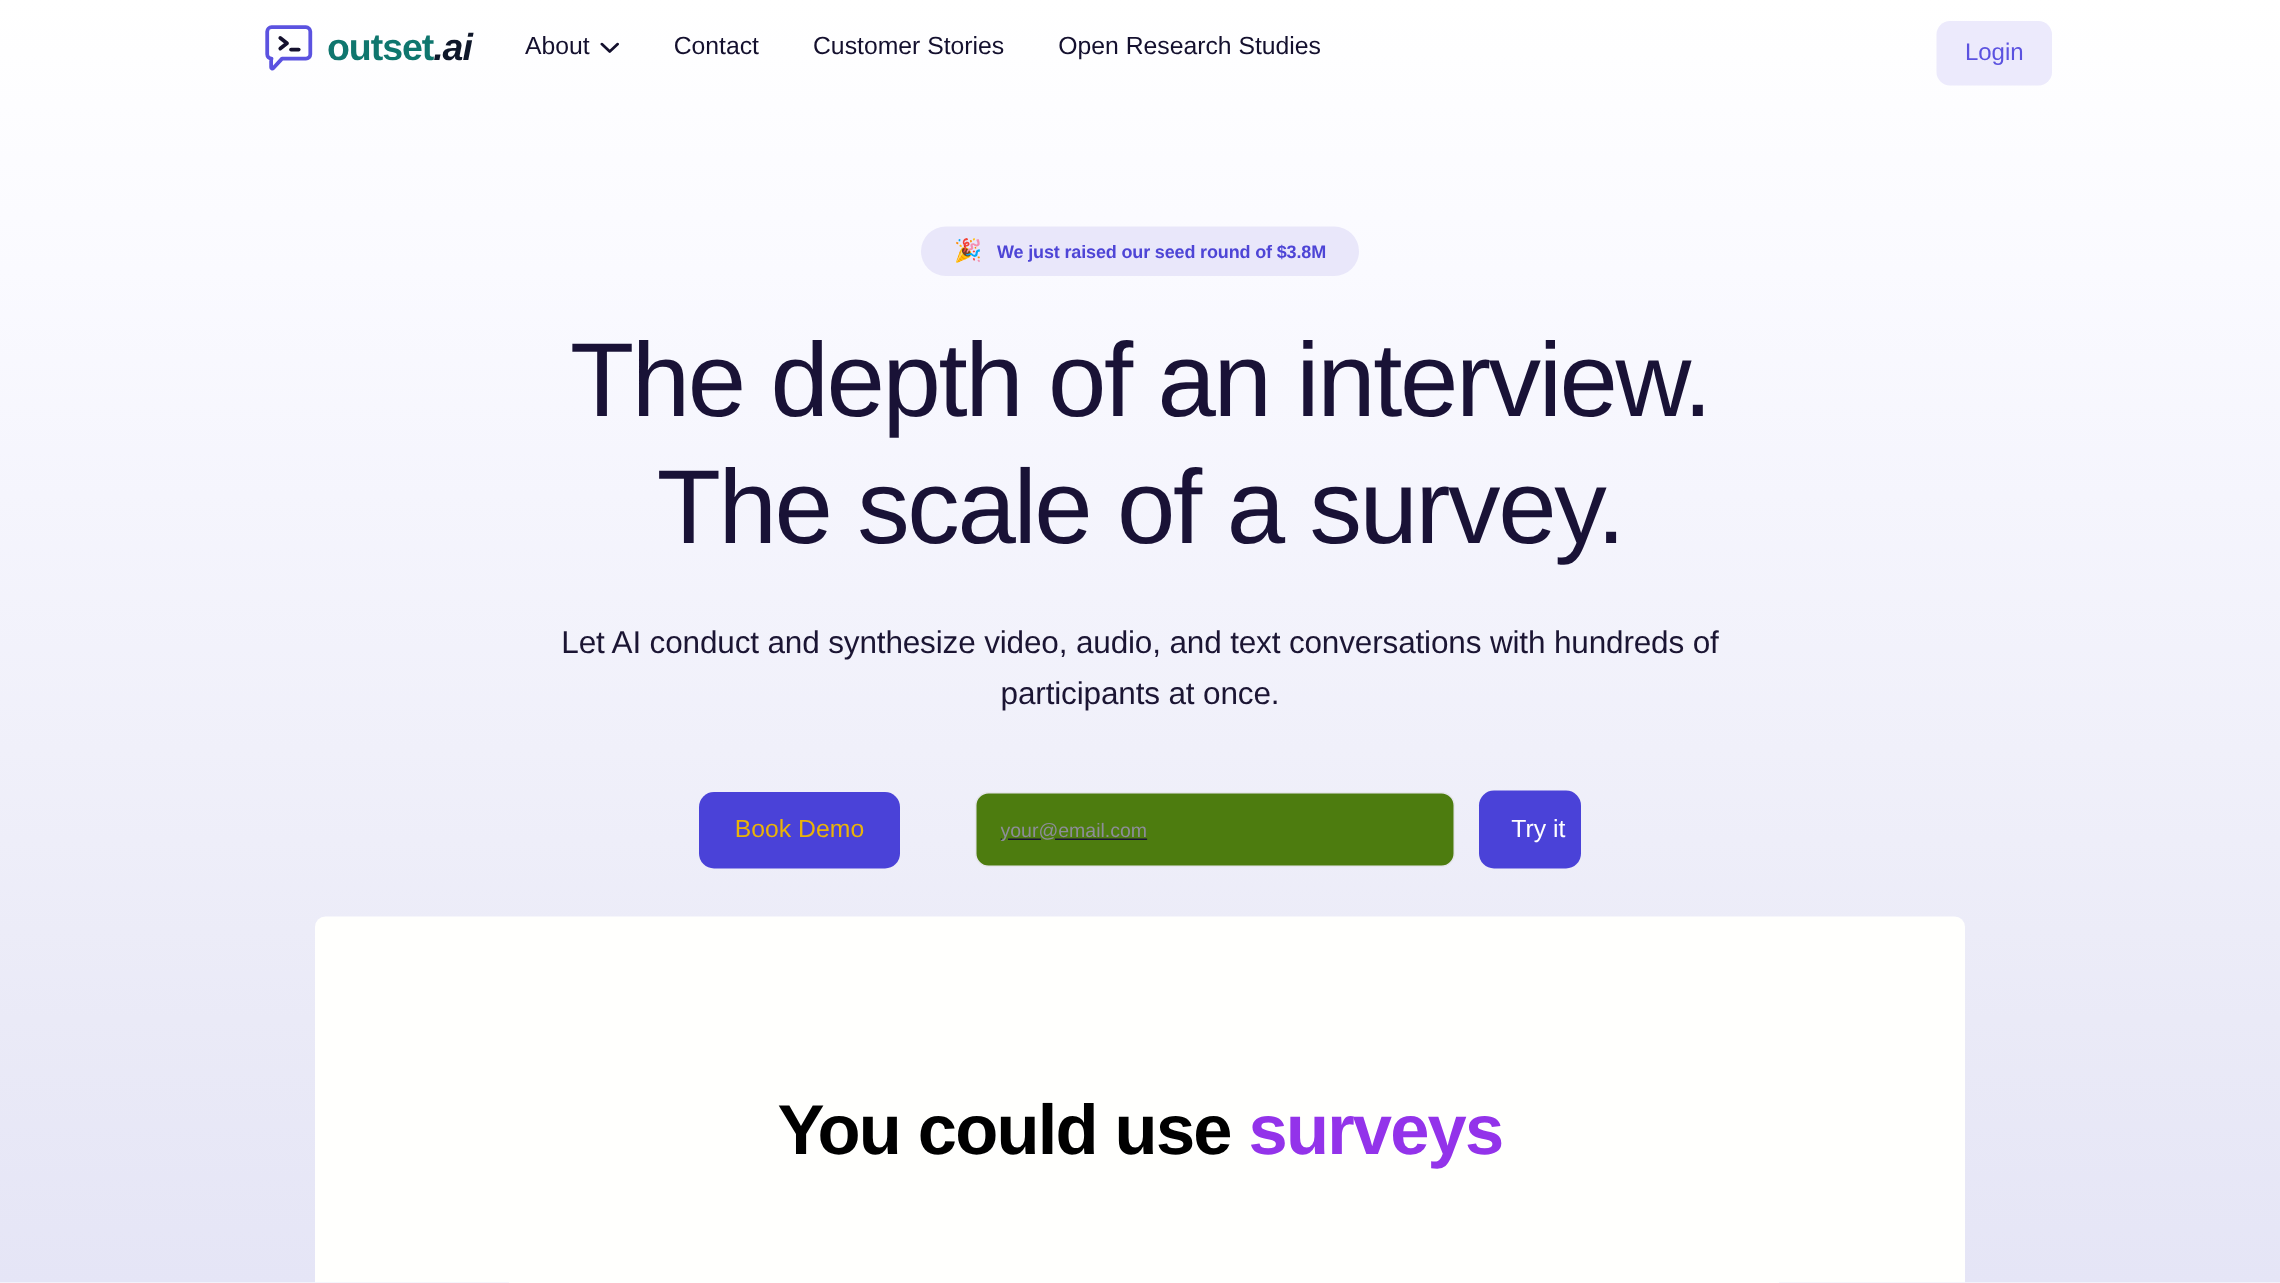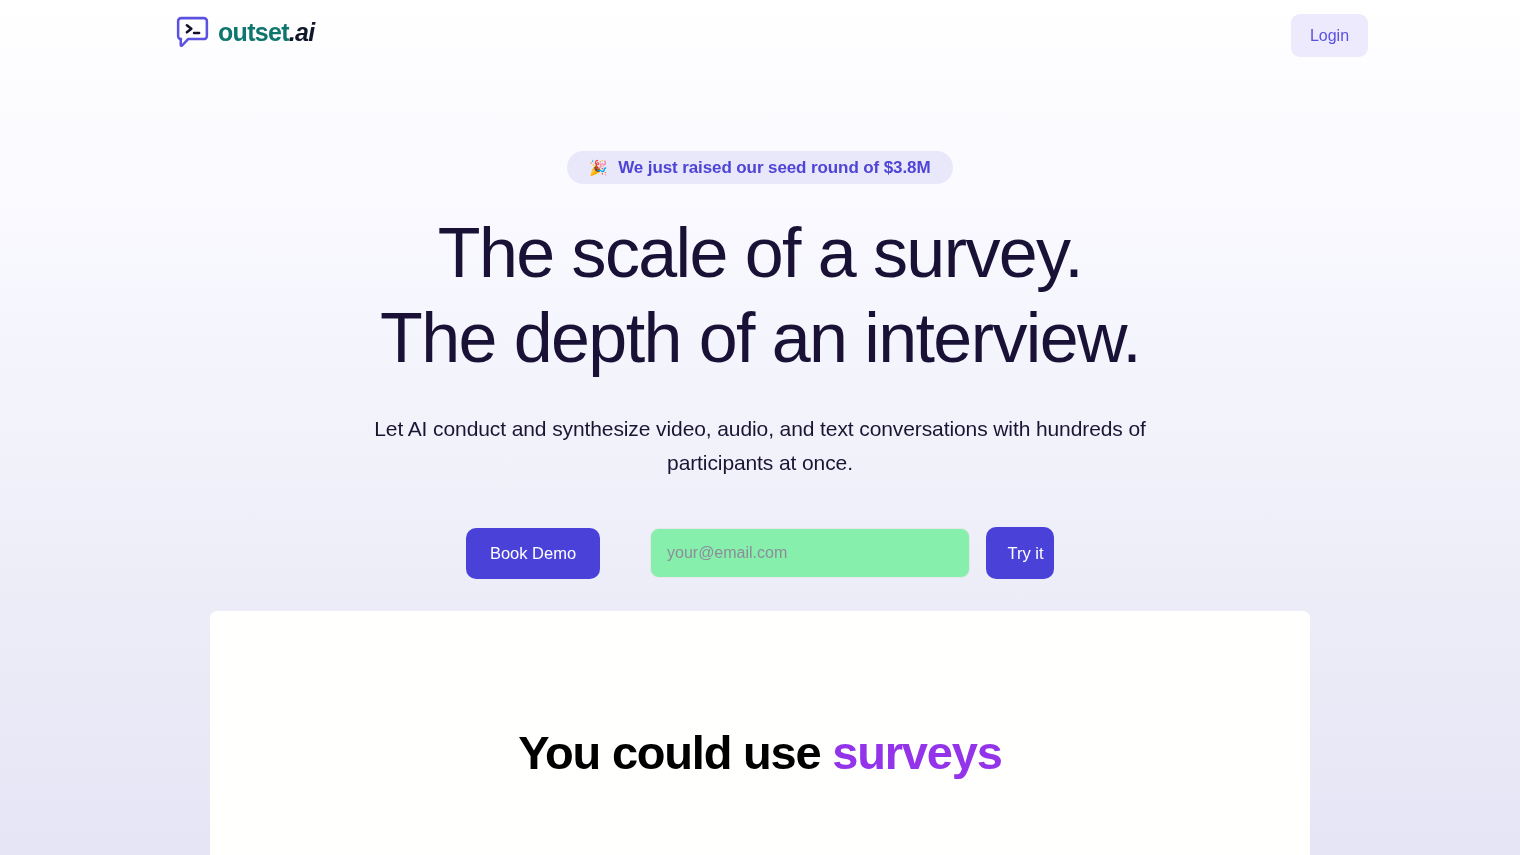--- a/index.html
+++ b/index.html
@@ -116,21 +116,21 @@
     gap: 10px;
     height: 33px;
     padding: 0 22px;
     border-radius: 17px;
     background: #e9e7fa;
     margin-top: 80px;
   }
   .pill-emoji { font-size: 15px; line-height: 1; }
   .pill-text {
     color: #4e45d6;
-    font-size: 17px;
+    font-size: 12px;
     font-weight: bold;
     letter-spacing: -0.1px;
     white-space: nowrap;
   }
 
   .headline {
     margin-top: 27px;
     color: #191236;
     font-size: 70px;
     font-weight: 400;
@@ -156,42 +156,43 @@
     justify-content: center;
     gap: 0;
   }
 
   .book-demo {
     width: 134px;
     height: 51px;
     border: none;
     border-radius: 10px;
     background: #4a42d8;
-    color: #ffffff;
+    color: #eab308;
     font-family: "Liberation Sans", sans-serif;
     font-size: 16.5px;
     font-weight: 500;
     cursor: pointer;
     display: flex;
     align-items: center;
     justify-content: center;
   }
 
   .email-input {
     width: 320px;
     height: 50px;
     margin-left: 50px;
     padding: 0 16px;
     border: 1px solid #e6e6ec;
     border-radius: 9px;
-    background: #86efac;
-    font-family: "Liberation Sans", sans-serif;
-    font-size: 16px;
+    background: #4d7c0f;
+    font-family: "Liberation Sans", sans-serif;
+    font-size: 13px;
     color: #1b1533;
     outline: none;
+    text-decoration: underline;
   }
   .email-input::placeholder { color: #8d8d99; }
 
   .try-it {
     width: 68px;
     height: 52px;
     margin-left: 16px;
     border: none;
     border-radius: 10px;
     background: #4a42d8;
@@ -241,34 +242,53 @@
         <path d="M5.2 2.2h23.6a3 3 0 0 1 3 3v15.6a3 3 0 0 1-3 3H12.4l-6.1 6.6a0.8 0.8 0 0 1-1.4-0.56V23.8H5.2a3 3 0 0 1-3-3V5.2a3 3 0 0 1 3-3z" stroke="#5b52e0" stroke-width="2.6" stroke-linejoin="round"></path>
         <path d="M11.2 9.6l4.6 3.6-4.6 3.6" stroke="#14102e" stroke-width="2.6" stroke-linecap="round" stroke-linejoin="round"></path>
         <path d="M18.6 17.6h5.2" stroke="#14102e" stroke-width="2.6" stroke-linecap="round"></path>
       </svg>
     </span>
     <span class="wordmark">
       <span class="w-dark">outset</span><span class="w-accent">.ai</span>
     </span>
   </a>
 
+  <nav class="nav">
+    <a class="nav-item" href="#">
+      <span>About</span>
+      <span>
+        <svg class="chev" width="13" height="8" viewBox="0 0 13 8" fill="none" xmlns="http://www.w3.org/2000/svg">
+          <path d="M1.2 1.4L6.5 6.4L11.8 1.4" stroke="#14102e" stroke-width="1.8" stroke-linecap="round" stroke-linejoin="round"></path>
+        </svg>
+      </span>
+    </a>
+    <a class="nav-item" href="#">
+      <span>Contact</span>
+    </a>
+    <a class="nav-item" href="#">
+      <span>Customer Stories</span>
+    </a>
+    <a class="nav-item" href="#">
+      <span>Open Research Studies</span>
+    </a>
+  </nav>
 
   <button class="login-btn">Login</button>
 </header>
 
 <section class="hero">
 
   <div class="pill">
     <span class="pill-emoji">🎉</span>
     <span class="pill-text">We just raised our seed round of $3.8M</span>
   </div>
 
   <h1 class="headline">
+    <span class="hl-line">The depth of an interview.</span>
     <span class="hl-line">The scale of a survey.</span>
-    <span class="hl-line">The depth of an interview.</span>
   </h1>
 
   <p class="subtitle">Let AI conduct and synthesize video, audio, and text conversations with hundreds of participants at once.</p>
 
   <div class="cta-row">
     <button class="book-demo">Book Demo</button>
     <input class="email-input" type="email" placeholder="your@email.com" style="">
     <button class="try-it">Try it</button>
   </div>
 </section>

